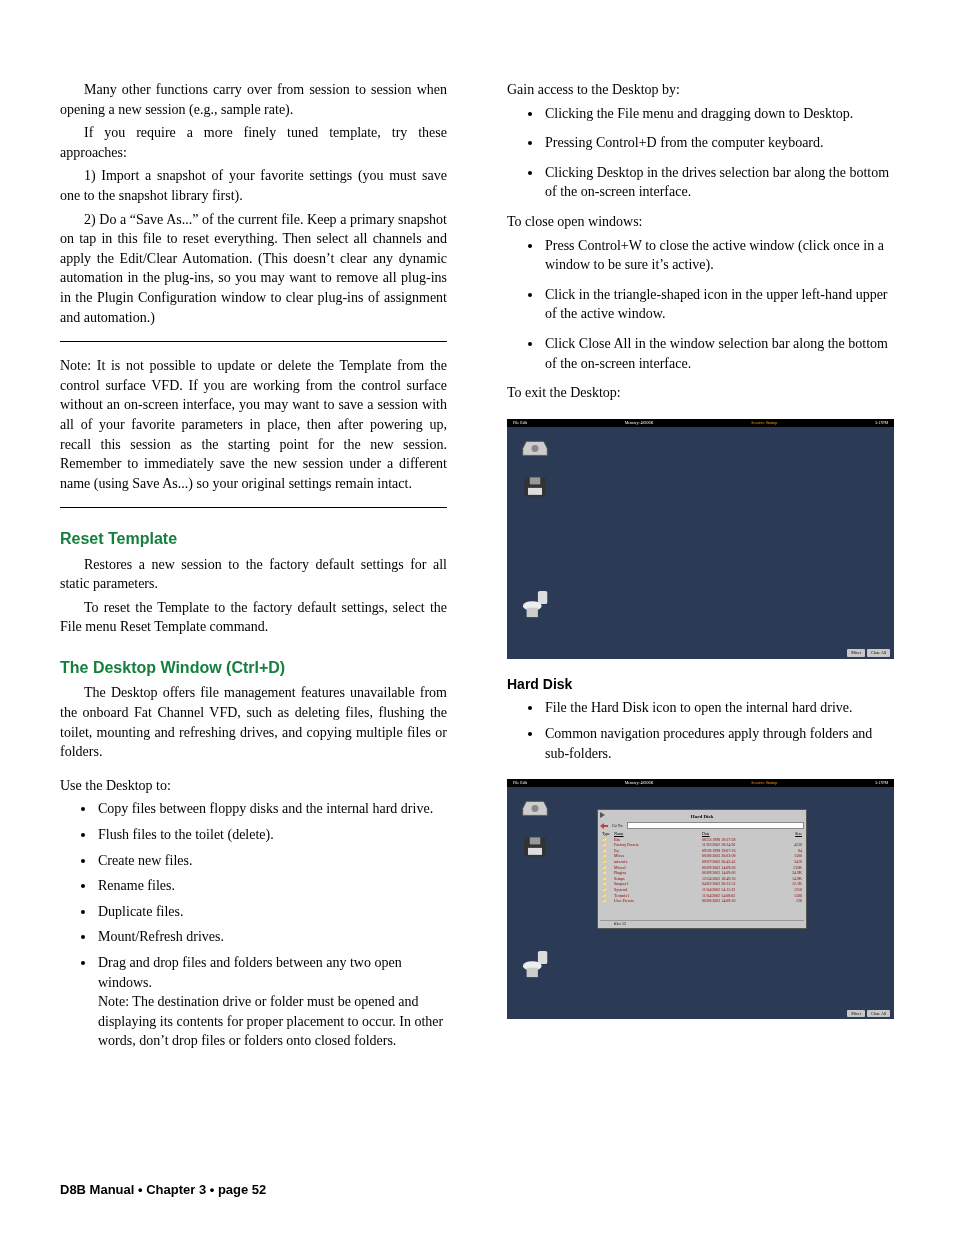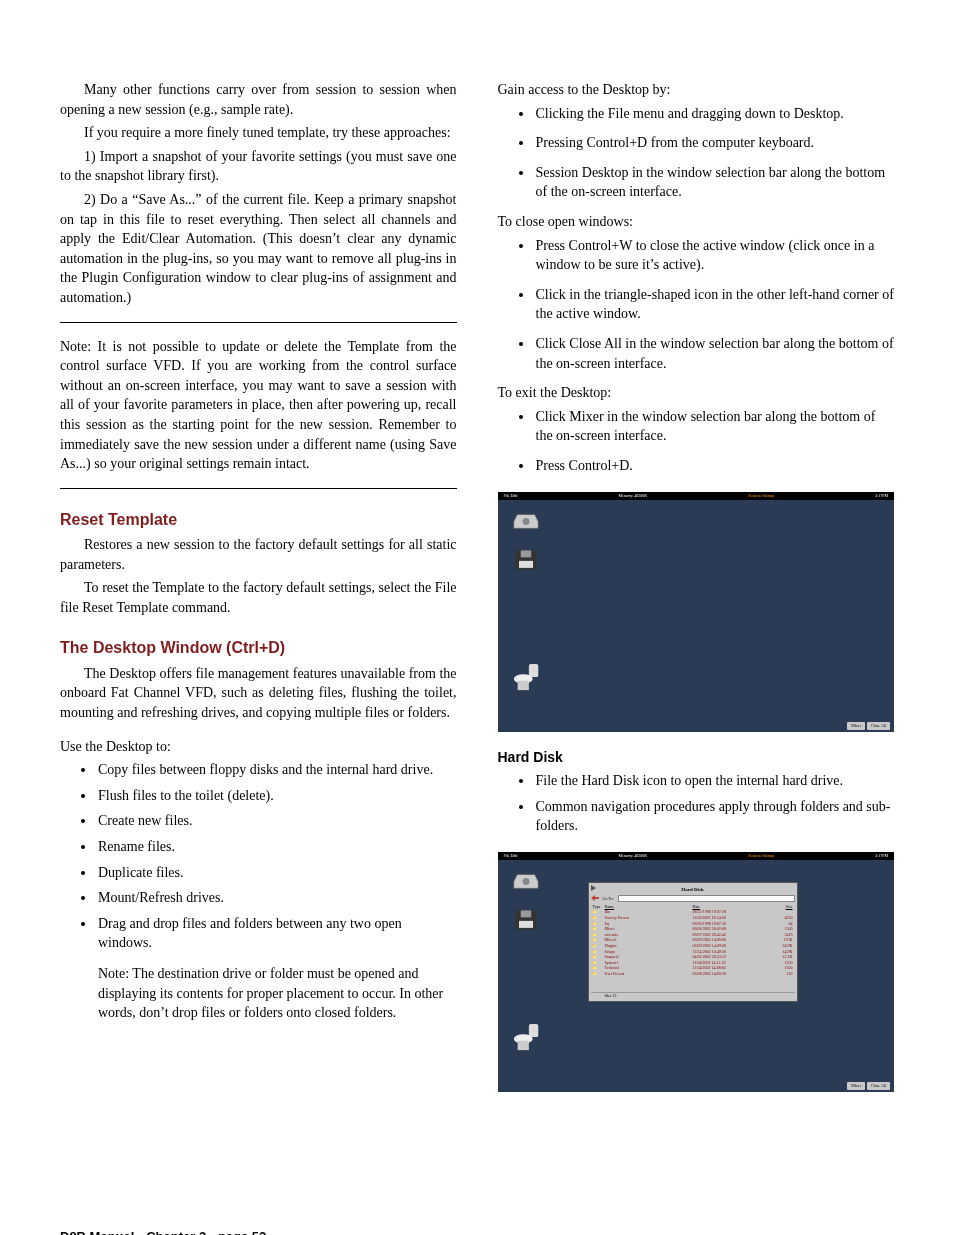--- a/index.html
+++ b/index.html
@@ -8,21 +8,21 @@
     line-height: 1.4;
     color: #000;
     background: #fff;
     margin: 0;
     padding: 80px 60px 60px 60px;
     width: 954px;
     box-sizing: border-box;
   }
   .page {
     display: flex;
-    gap: 41px;
+    gap: 60px;
   }
   .col {
     flex: 1;
     min-width: 0;
   }
   p {
     margin: 0 0 4px 0;
     text-align: justify;
   }
   .indent {
@@ -30,21 +30,21 @@
   }
   .hr {
     border: none;
     border-top: 1px solid #000;
     margin: 14px 0;
   }
   h3 {
     font-family: Arial, Helvetica, sans-serif;
     font-weight: bold;
     font-size: 16px;
-    color: #7f1d1d;
+    color: #15803d;
     margin: 20px 0 4px 0;
   }
   h4 {
     font-family: Arial, Helvetica, sans-serif;
     font-weight: bold;
     font-size: 14px;
     color: #000;
     margin: 14px 0 4px 0;
   }
   strong { font-weight: normal; }
@@ -157,62 +157,58 @@
     <p class="indent">2) Do a “Save As...” of the current file. Keep a primary snapshot on tap in this file to reset everything. Then select all channels and apply the Edit/Clear Automation. (This doesn’t clear any dynamic automation in the plug-ins, so you may want to remove all plug-ins in the Plugin Configuration window to clear plug-ins of assignment and automation.)</p>
 
     <hr class="hr">
     <p class="note-inline">
       <strong>Note:</strong><span> It is not possible to update or delete the Template from the control surface VFD. If you are working from the control surface without an on-screen interface, you may want to save a session with all of your favorite parameters in place, then after powering up, recall this session as the starting point for the new session. Remember to immediately save the new session under a different name (using Save As...) so your original settings remain intact.</span>
     </p>
     <hr class="hr">
 
     <h3>Reset Template</h3>
     <p class="indent">Restores a new session to the factory default settings for all static parameters.</p>
-    <p class="indent">To reset the Template to the factory default settings, select the File file Reset Template command.</p>
+    <p class="indent">To reset the Template to the factory default settings, select the File menu Reset Template command.</p>
 
     <h3>The Desktop Window (Ctrl+D)</h3>
     <p class="indent">The Desktop offers file management features unavailable from the onboard Fat Channel VFD, such as deleting files, flushing the toilet, mounting and refreshing drives, and copying multiple files or folders.</p>
 
     <p style="margin-top:14px">Use the Desktop to:</p>
     <ul>
       <li>Copy files between floppy disks and the internal hard drive.</li>
       <li>Flush files to the toilet (delete).</li>
       <li>Create new files.</li>
       <li>Rename files.</li>
       <li>Duplicate files.</li>
       <li>Mount/Refresh drives.</li>
       <li>
         <span>Drag and drop files and folders between any two open windows.</span>
-        <div class="note-inline" style="margin-top:11px">
+        <div class="note-inline" style="margin-top:0">
           <strong>Note:</strong><span> The destination drive or folder must be opened and displaying its contents for proper placement to occur. In other words, don’t drop files or folders onto closed folders.</span>
         </div>
       </li>
     </ul>
   </div>
 
   <div class="col">
     <p>Gain access to the Desktop by:</p>
     <ul class="sublist">
       <li>Clicking the File menu and dragging down to Desktop.</li>
       <li>Pressing Control+D from the computer keyboard.</li>
-      <li>Session Desktop in the window selection bar along the bottom of the on-screen interface.</li>
+      <li>Clicking Desktop in the drives selection bar along the bottom of the on-screen interface.</li>
     </ul>
 
     <p>To close open windows:</p>
     <ul class="sublist">
       <li>Press Control+W to close the active window (click once in a window to be sure it’s active).</li>
-      <li>Click in the triangle-shaped icon in the other left-hand corner of the active window.</li>
+      <li>Click in the triangle-shaped icon in the upper left-hand upper of the active window.</li>
       <li>Click Close All in the window selection bar along the bottom of the on-screen interface.</li>
     </ul>
 
     <p>To exit the Desktop:</p>
-    <ul class="sublist">
-      <li>Click Mixer in the window selection bar along the bottom of the on-screen interface.</li>
-      <li>Press Control+D.</li>
-    </ul>
 
     <div class="figure" style="height:240px">
       <div class="fig-bar">
         <span>File  Edit</span>
         <span>Memory: 48206K</span>
         <span class="orange"><span>Session:</span> <span>Startup</span></span>
         <span>3:17PM</span>
       </div>
       <div class="dicon" style="top:20px;left:14px">
         <svg viewBox="0 0 32 26">

